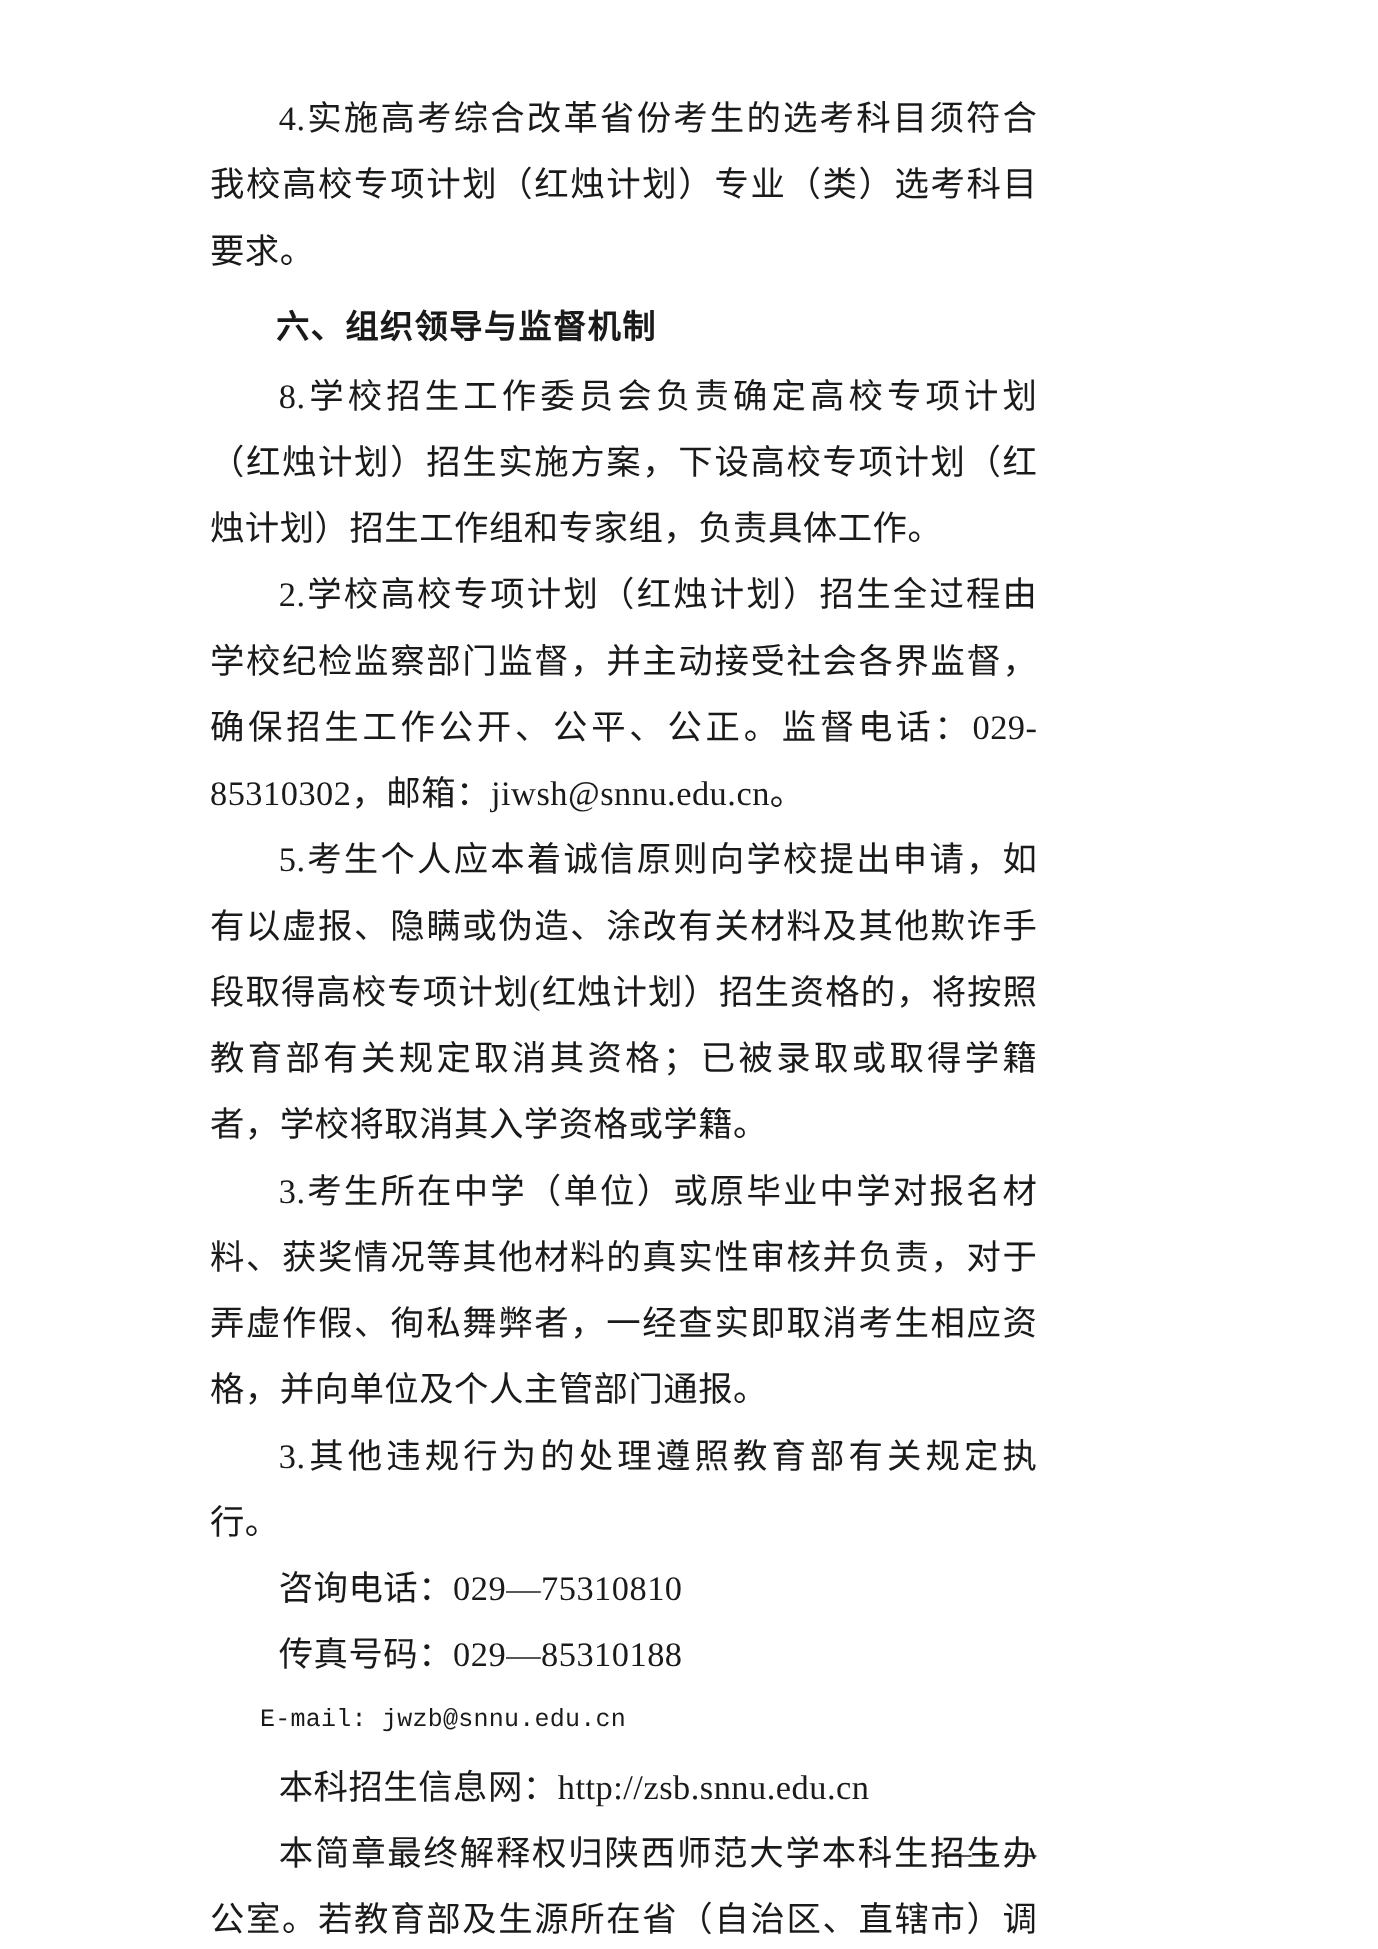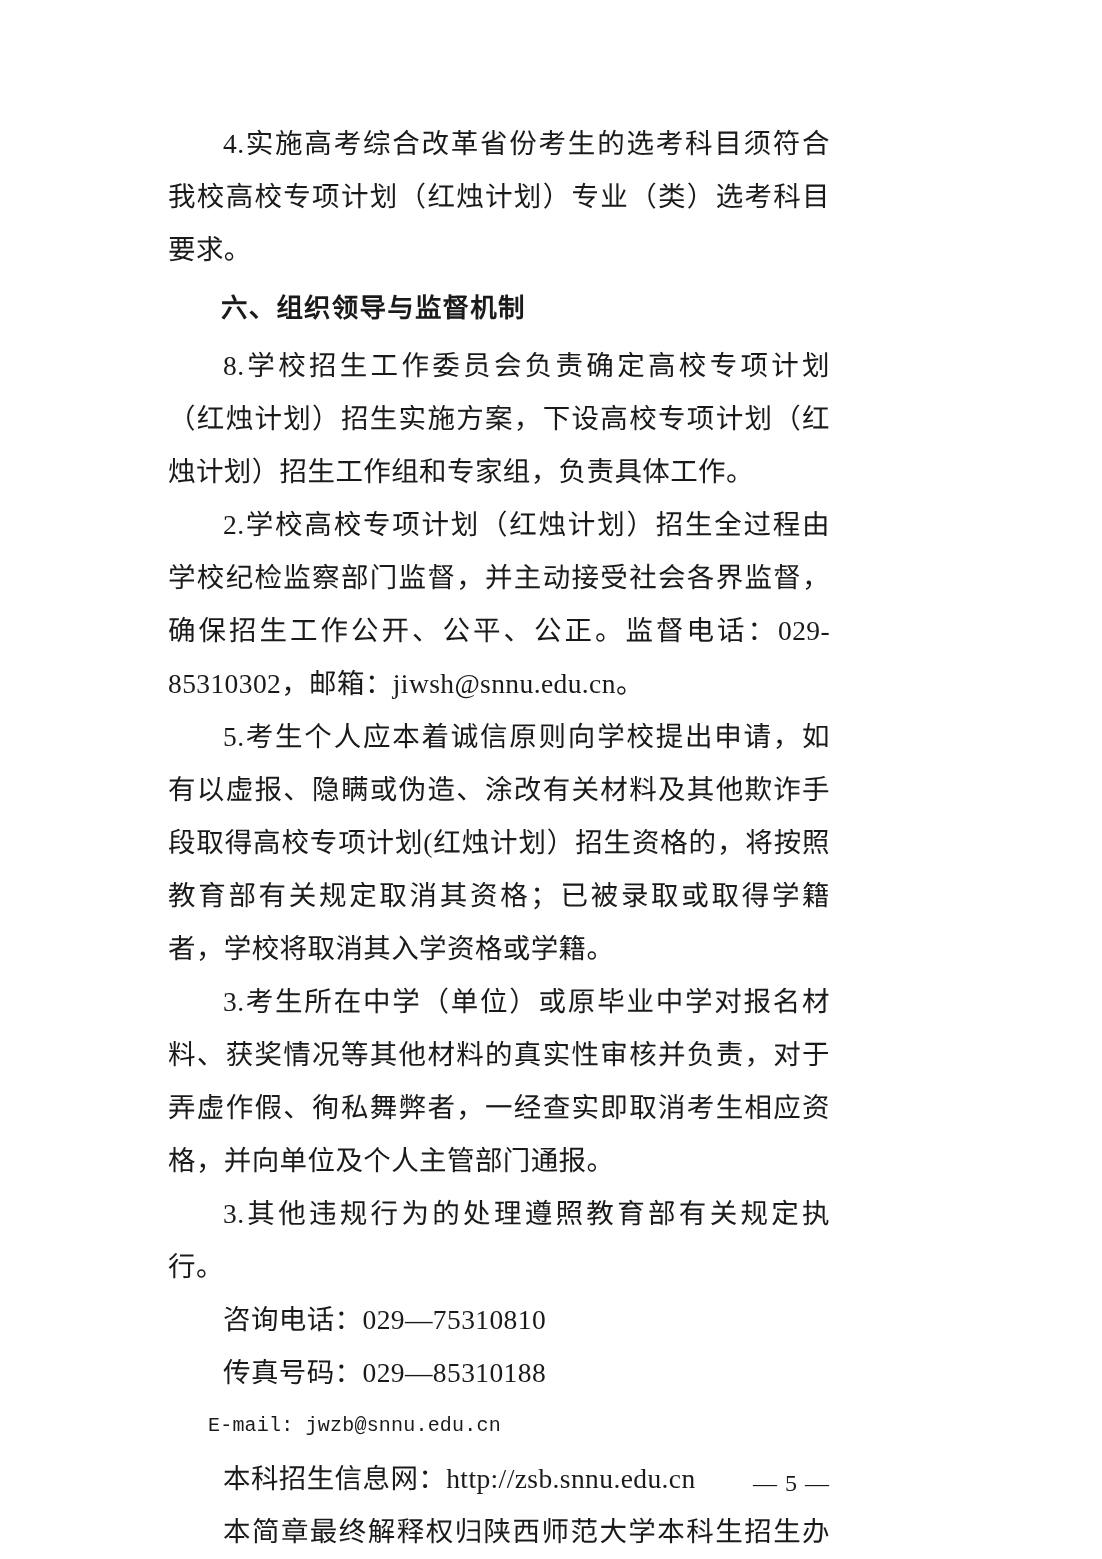--- a/index.html
+++ b/index.html
@@ -16,41 +16,41 @@
     color: #1a1a1a;
     overflow: hidden;
   }
   .page {
     position: absolute;
     left: 0;
     top: 0;
     width: 998px;
     height: 1559px;
     box-sizing: border-box;
-    padding: 117px 168px 60px 168px;
+    padding: 68px 168px 60px 168px;
   }
   .doc-body {
     font-size: 27.5px;
     line-height: 53px;
     letter-spacing: 0.4px;
     text-align: justify;
     text-justify: inter-ideograph;
   }
   p {
     margin: 0;
     padding: 0;
   }
   .para {
     text-indent: 2em;
     margin-bottom: 0;
   }
   .heading {
     text-indent: 2em;
     font-weight: bold;
-    font-family: Liberation Mono, monospace;
+    font-family: Liberation Sans, sans-serif;
     font-size: 26.5px;
     letter-spacing: 1.2px;
     margin-top: 8px;
     margin-bottom: 2px;
   }
   .contact-line {
     text-indent: 2em;
   }
   .mono {
     font-family: "Liberation Mono", "DejaVu Sans Mono", monospace;

